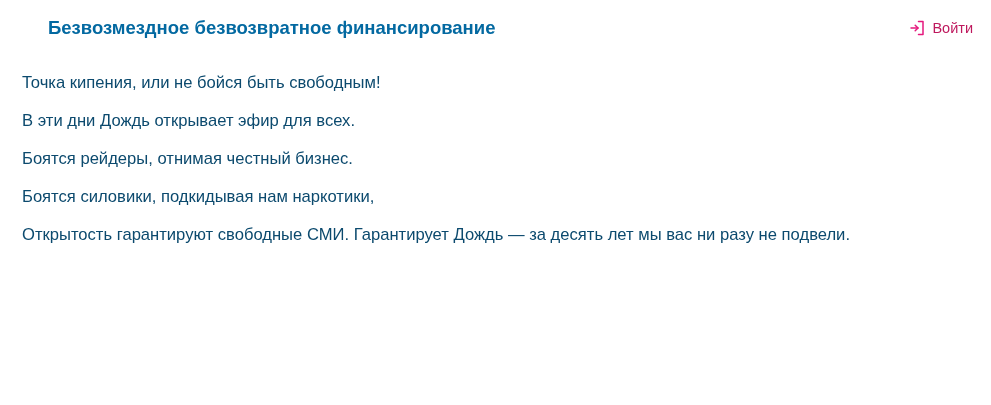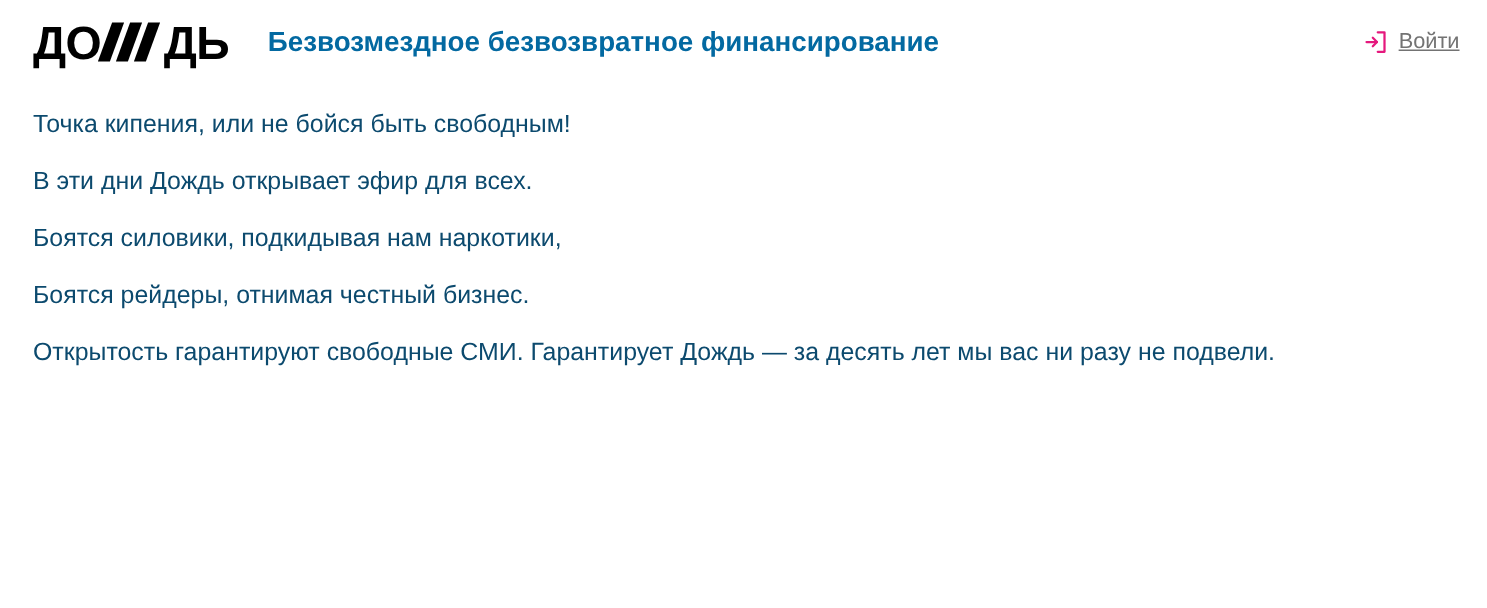--- a/index.html
+++ b/index.html
@@ -83,22 +83,21 @@
     white-space: nowrap;
   }
   .login-icon {
     display: inline-flex;
     width: 16px;
     height: 16px;
     align-items: center;
     justify-content: center;
   }
   .login-label {
-    color: #737373;
-    text-decoration: underline;
+    color: #be185d;
   }
 
   
   .article {
     padding: 14px 22px 0 22px;
     box-sizing: border-box;
   }
   .article p {
     margin: 0 0 11px 0;
     font-size: 16.6px;
@@ -107,29 +106,20 @@
     max-width: 905px;
   }
 </style>
 </head>
 <body>
 
 <div class="page">
 
   <div class="header">
 
-    <div class="logo">
-      <span class="logo-part">ДО</span>
-      <span class="logo-slashes">
-        <span></span>
-          <span></span>
-          <span></span>
-      </span>
-      <span class="logo-part">ДЬ</span>
-    </div>
 
     <div class="header-title">Безвозмездное безвозвратное финансирование</div>
 
     <div class="header-spacer"></div>
 
     <div class="login">
       <span class="login-icon">
         <svg width="16" height="16" viewBox="0 0 16 16" aria-hidden="true">
           <path d="M9.5 1.5 H14 V14.5 H9.5" fill="none" stroke="#e5187d" stroke-width="1.5" stroke-linecap="round" stroke-linejoin="round"></path>
           <path d="M2 8 H9" fill="none" stroke="#e5187d" stroke-width="1.5" stroke-linecap="round"></path>
@@ -137,18 +127,18 @@
         </svg>
       </span>
       <span class="login-label">Войти</span>
     </div>
 
   </div>
 
   <div class="article">
     <p>Точка кипения, или не бойся быть свободным!</p>
     <p>В эти дни Дождь открывает эфир для всех.</p>
+    <p>Боятся рейдеры, отнимая честный бизнес.</p>
     <p>Боятся силовики, подкидывая нам наркотики,</p>
-    <p>Боятся рейдеры, отнимая честный бизнес.</p>
     <p>Открытость гарантируют свободные СМИ. Гарантирует Дождь — за десять лет мы вас ни разу не подвели.</p>
   </div>
 
 </div>
 
 </body></html>

